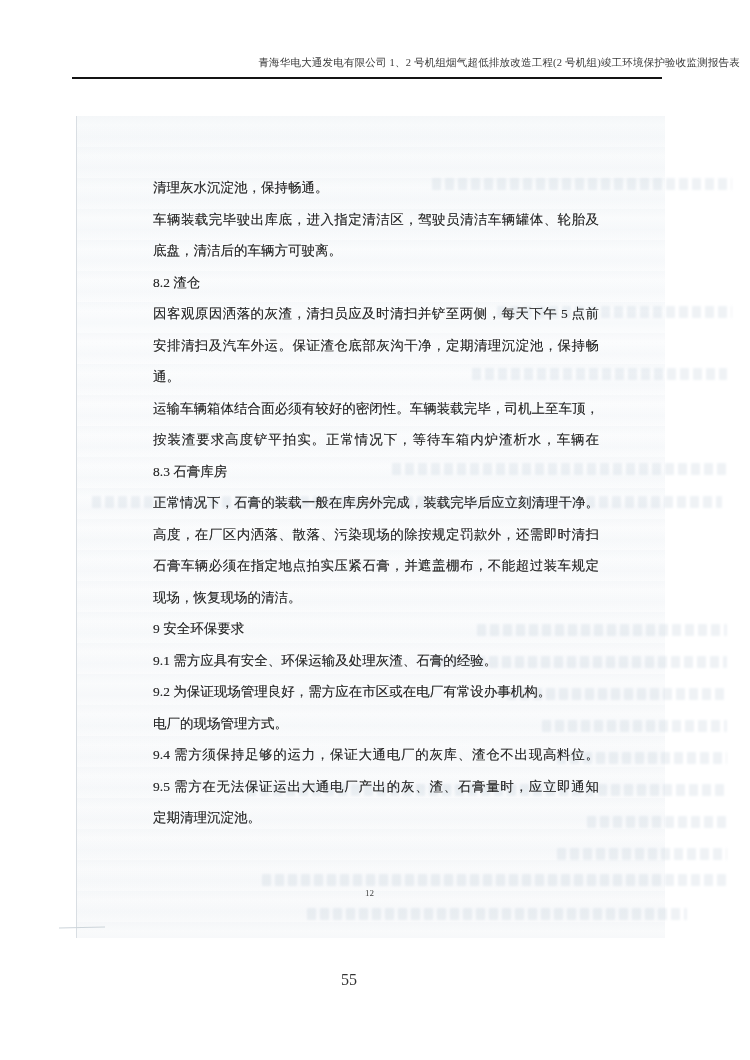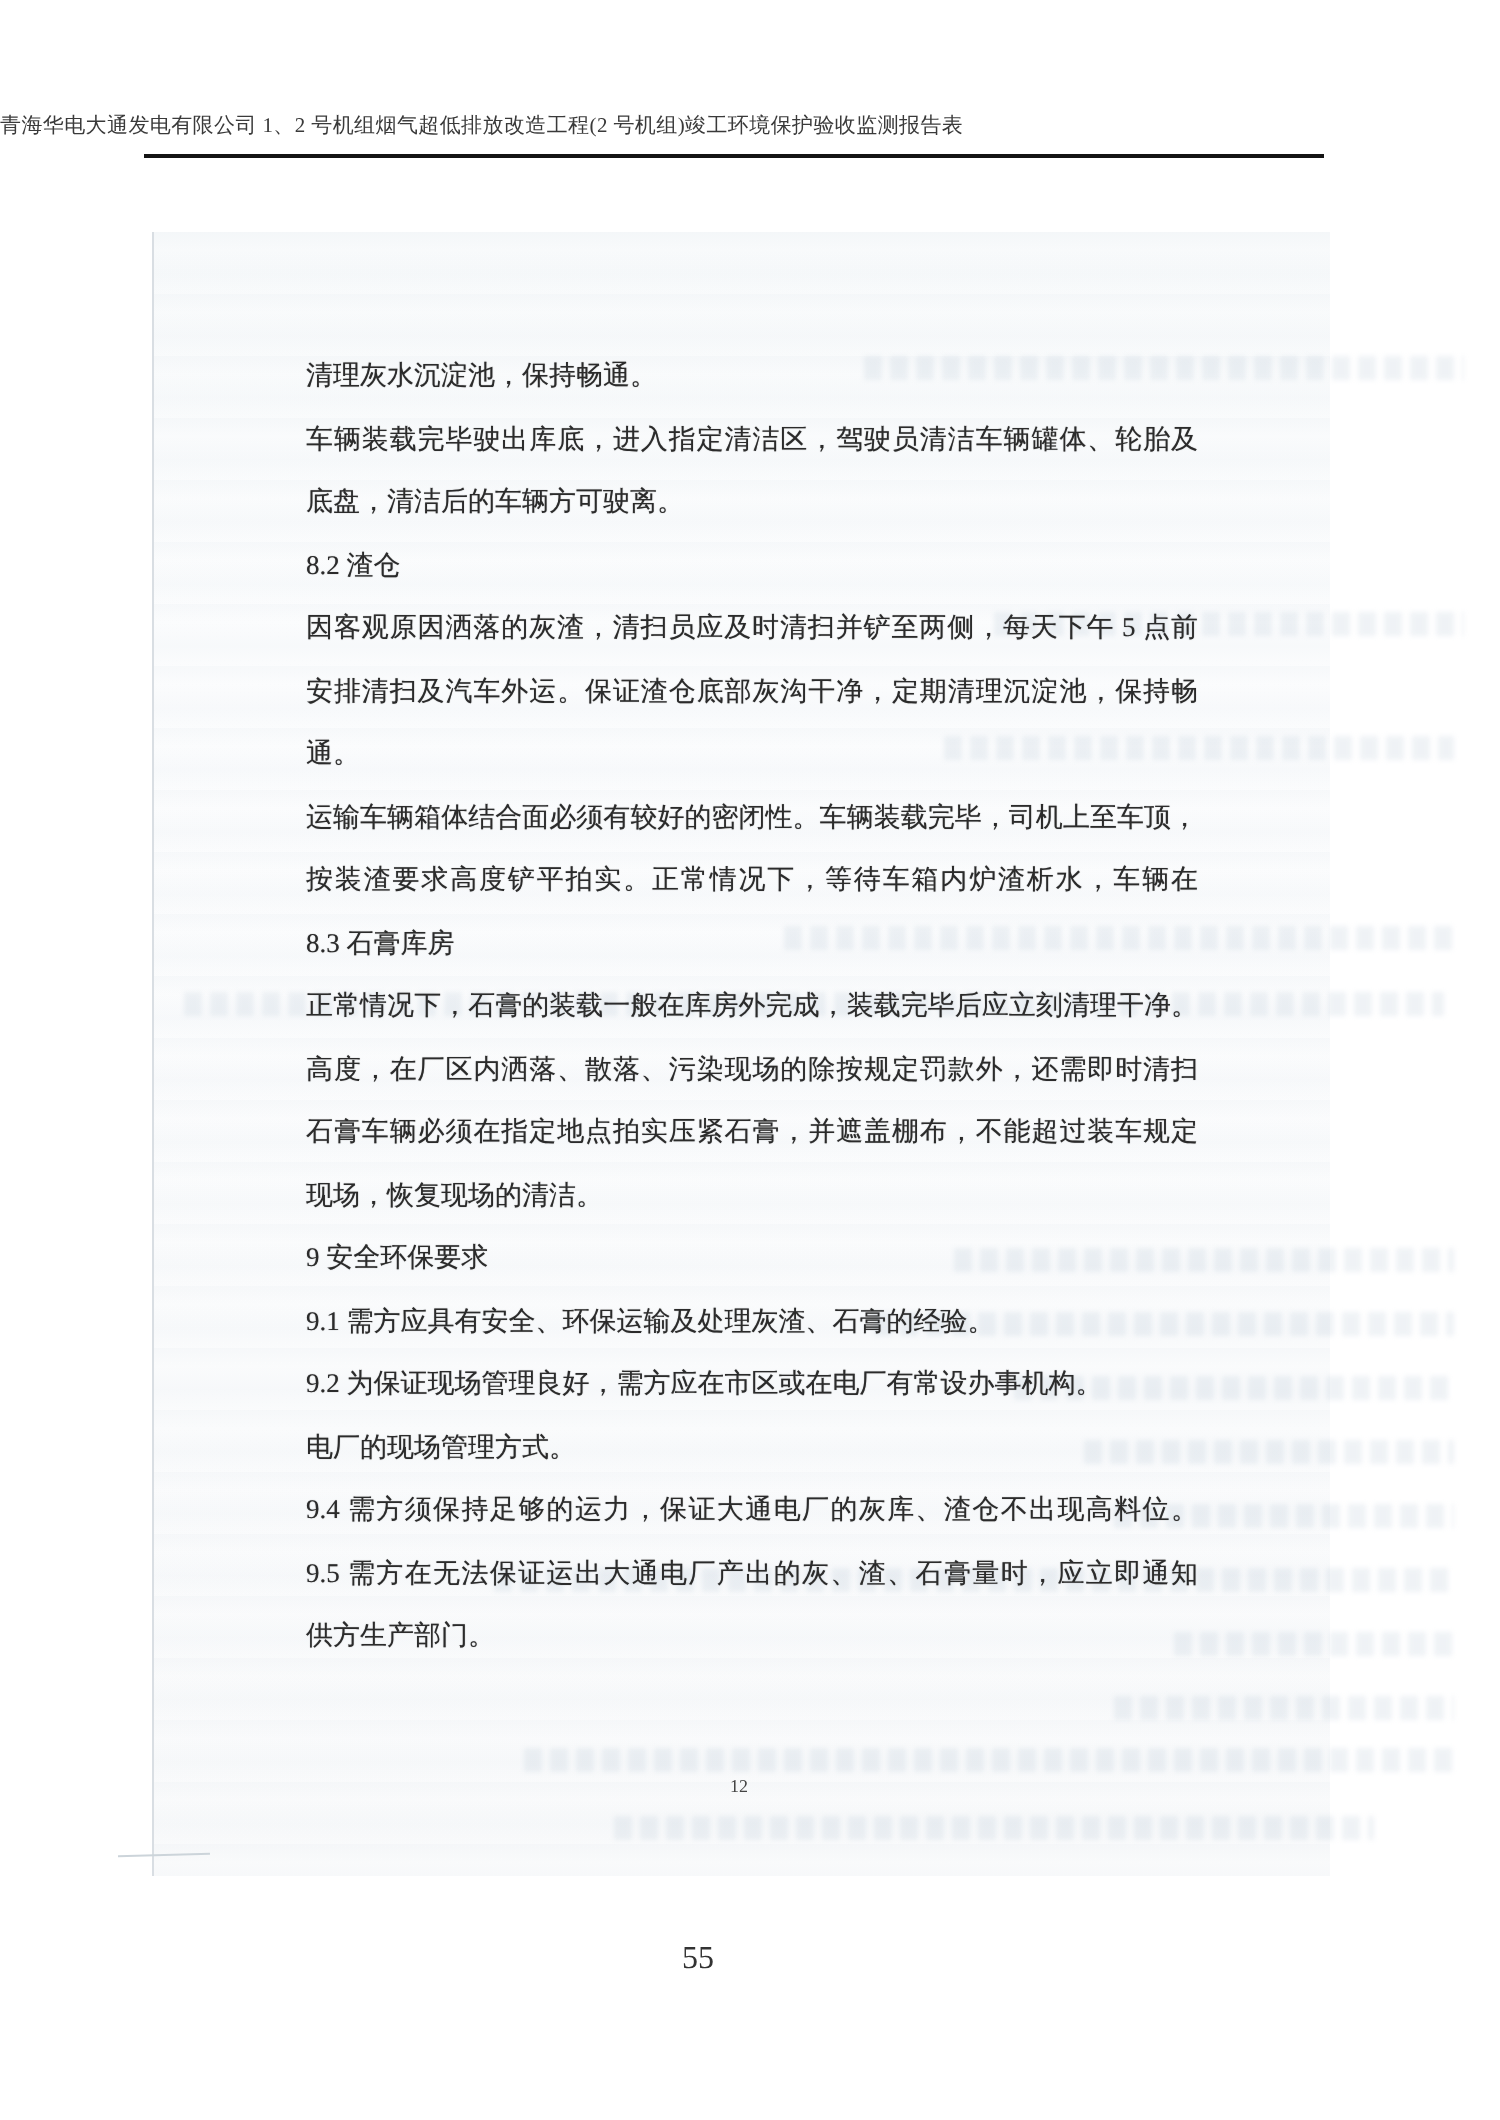--- a/index.html
+++ b/index.html
@@ -13,21 +13,21 @@
     height: 1060px;
     background: #ffffff;
     overflow: hidden;
   }
   
   .header-title {
     position: absolute;
     top: 56px;
     left: 0;
     width: 740px;
-    text-align: left;
+    text-align: right;
     font-size: 10.5px;
     letter-spacing: 0.2px;
     color: #3a3a3a;
   }
   .header-rule {
     position: absolute;
     top: 77px;
     left: 72px;
     width: 590px;
     height: 2px;
@@ -143,21 +143,21 @@
       <div class="line jf">正常情况下，石膏的装载一般在库房外完成，装载完毕后应立刻清理干净。</div>
       <div class="line jf">高度，在厂区内洒落、散落、污染现场的除按规定罚款外，还需即时清扫</div>
       <div class="line jf">石膏车辆必须在指定地点拍实压紧石膏，并遮盖棚布，不能超过装车规定</div>
       <div class="line">现场，恢复现场的清洁。</div>
       <div class="line">9 安全环保要求</div>
       <div class="line">9.1 需方应具有安全、环保运输及处理灰渣、石膏的经验。</div>
       <div class="line">9.2 为保证现场管理良好，需方应在市区或在电厂有常设办事机构。</div>
       <div class="line">电厂的现场管理方式。</div>
       <div class="line jf">9.4 需方须保持足够的运力，保证大通电厂的灰库、渣仓不出现高料位。</div>
       <div class="line jf">9.5 需方在无法保证运出大通电厂产出的灰、渣、石膏量时，应立即通知</div>
-      <div class="line">供方生产部门。</div>
+      <div class="line">定期清理沉淀池。</div>
     </div>
 
     <div class="inner-pagenum">12</div>
   </div>
 
   <div class="pagenum">55</div>
 
 </div>
 
 </body></html>

